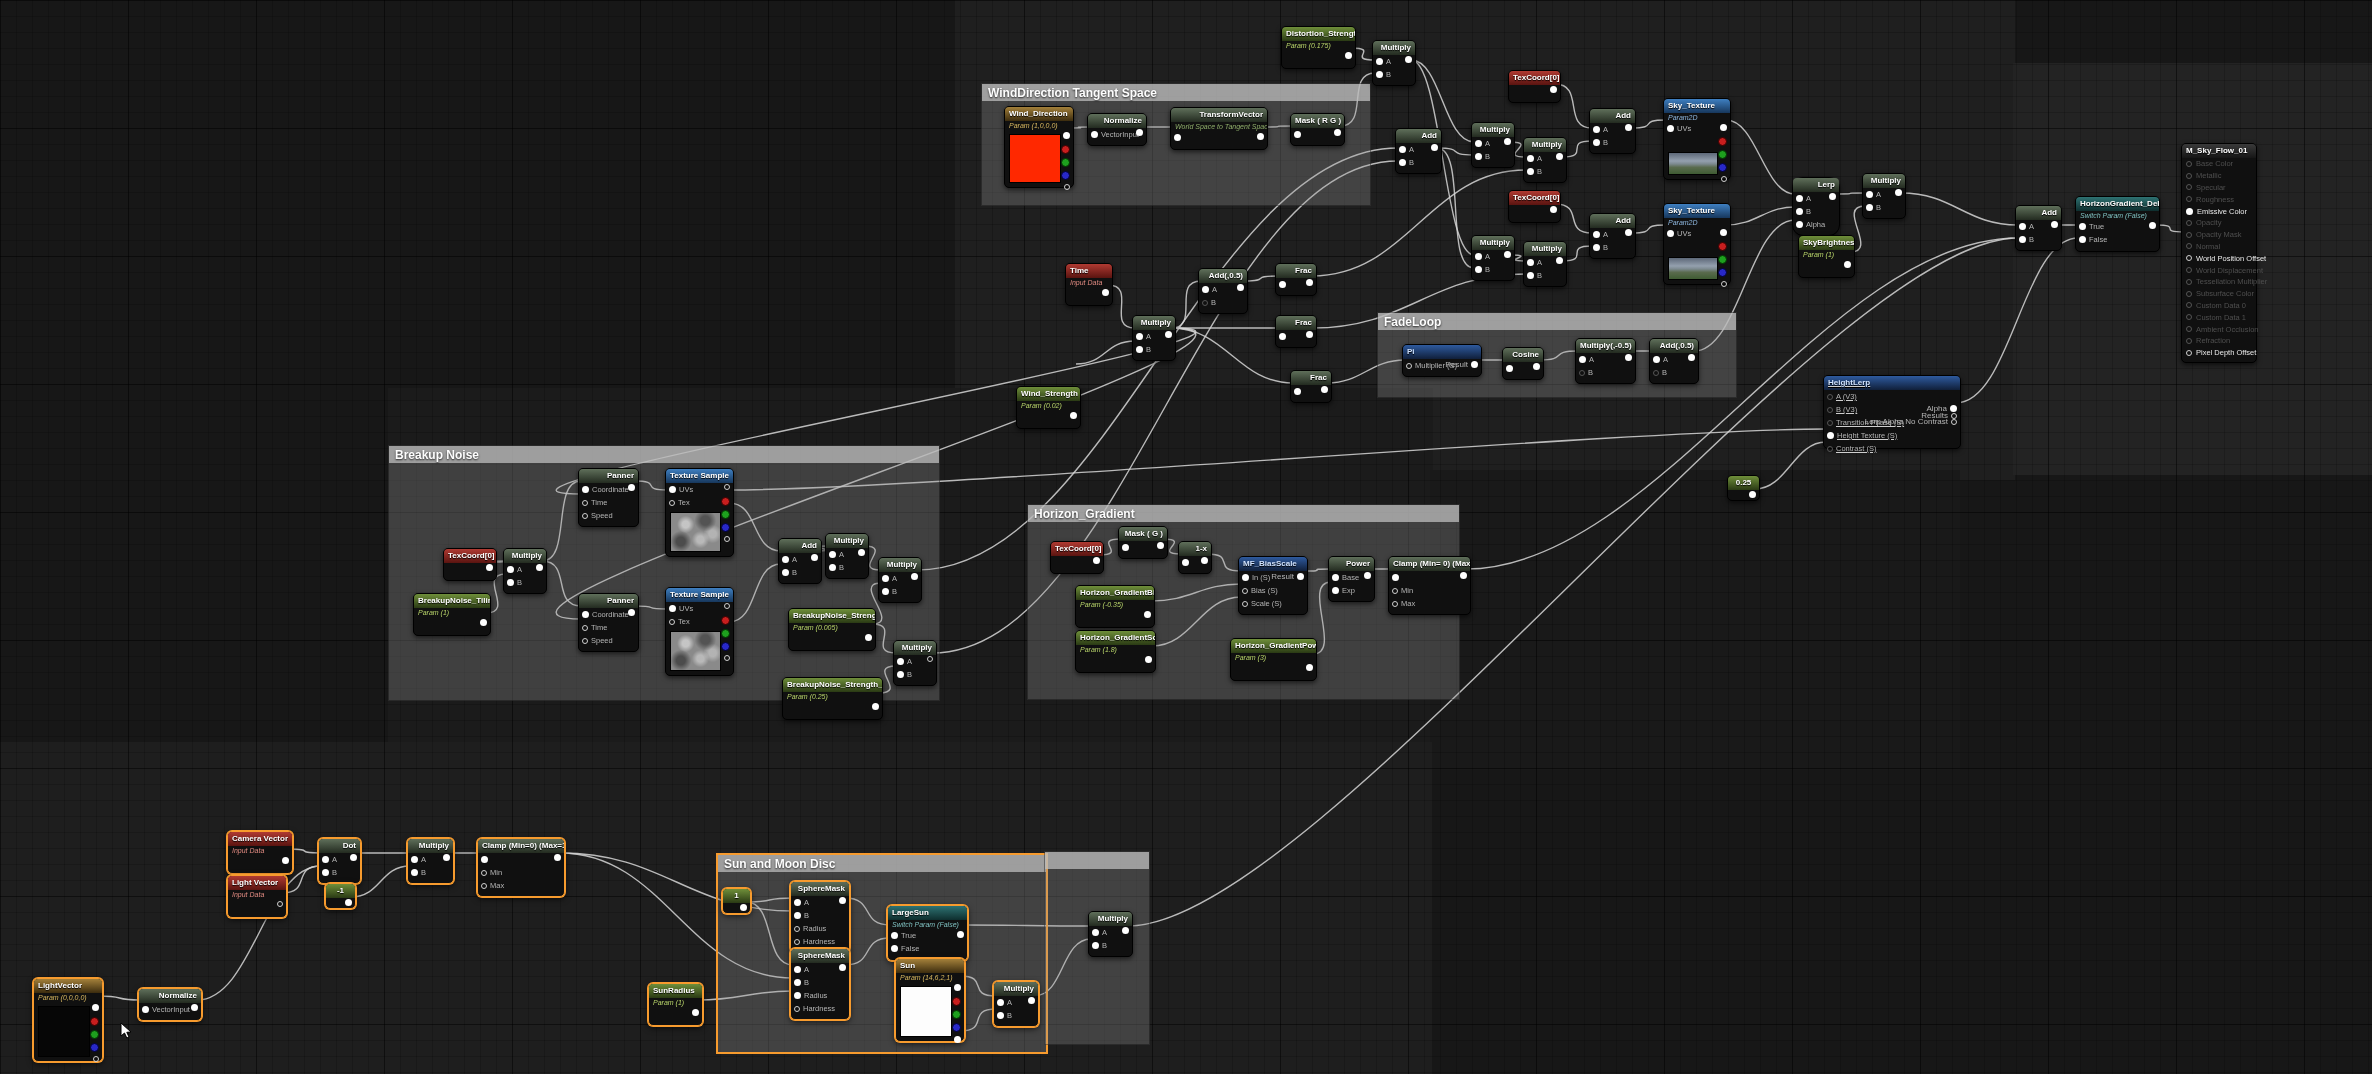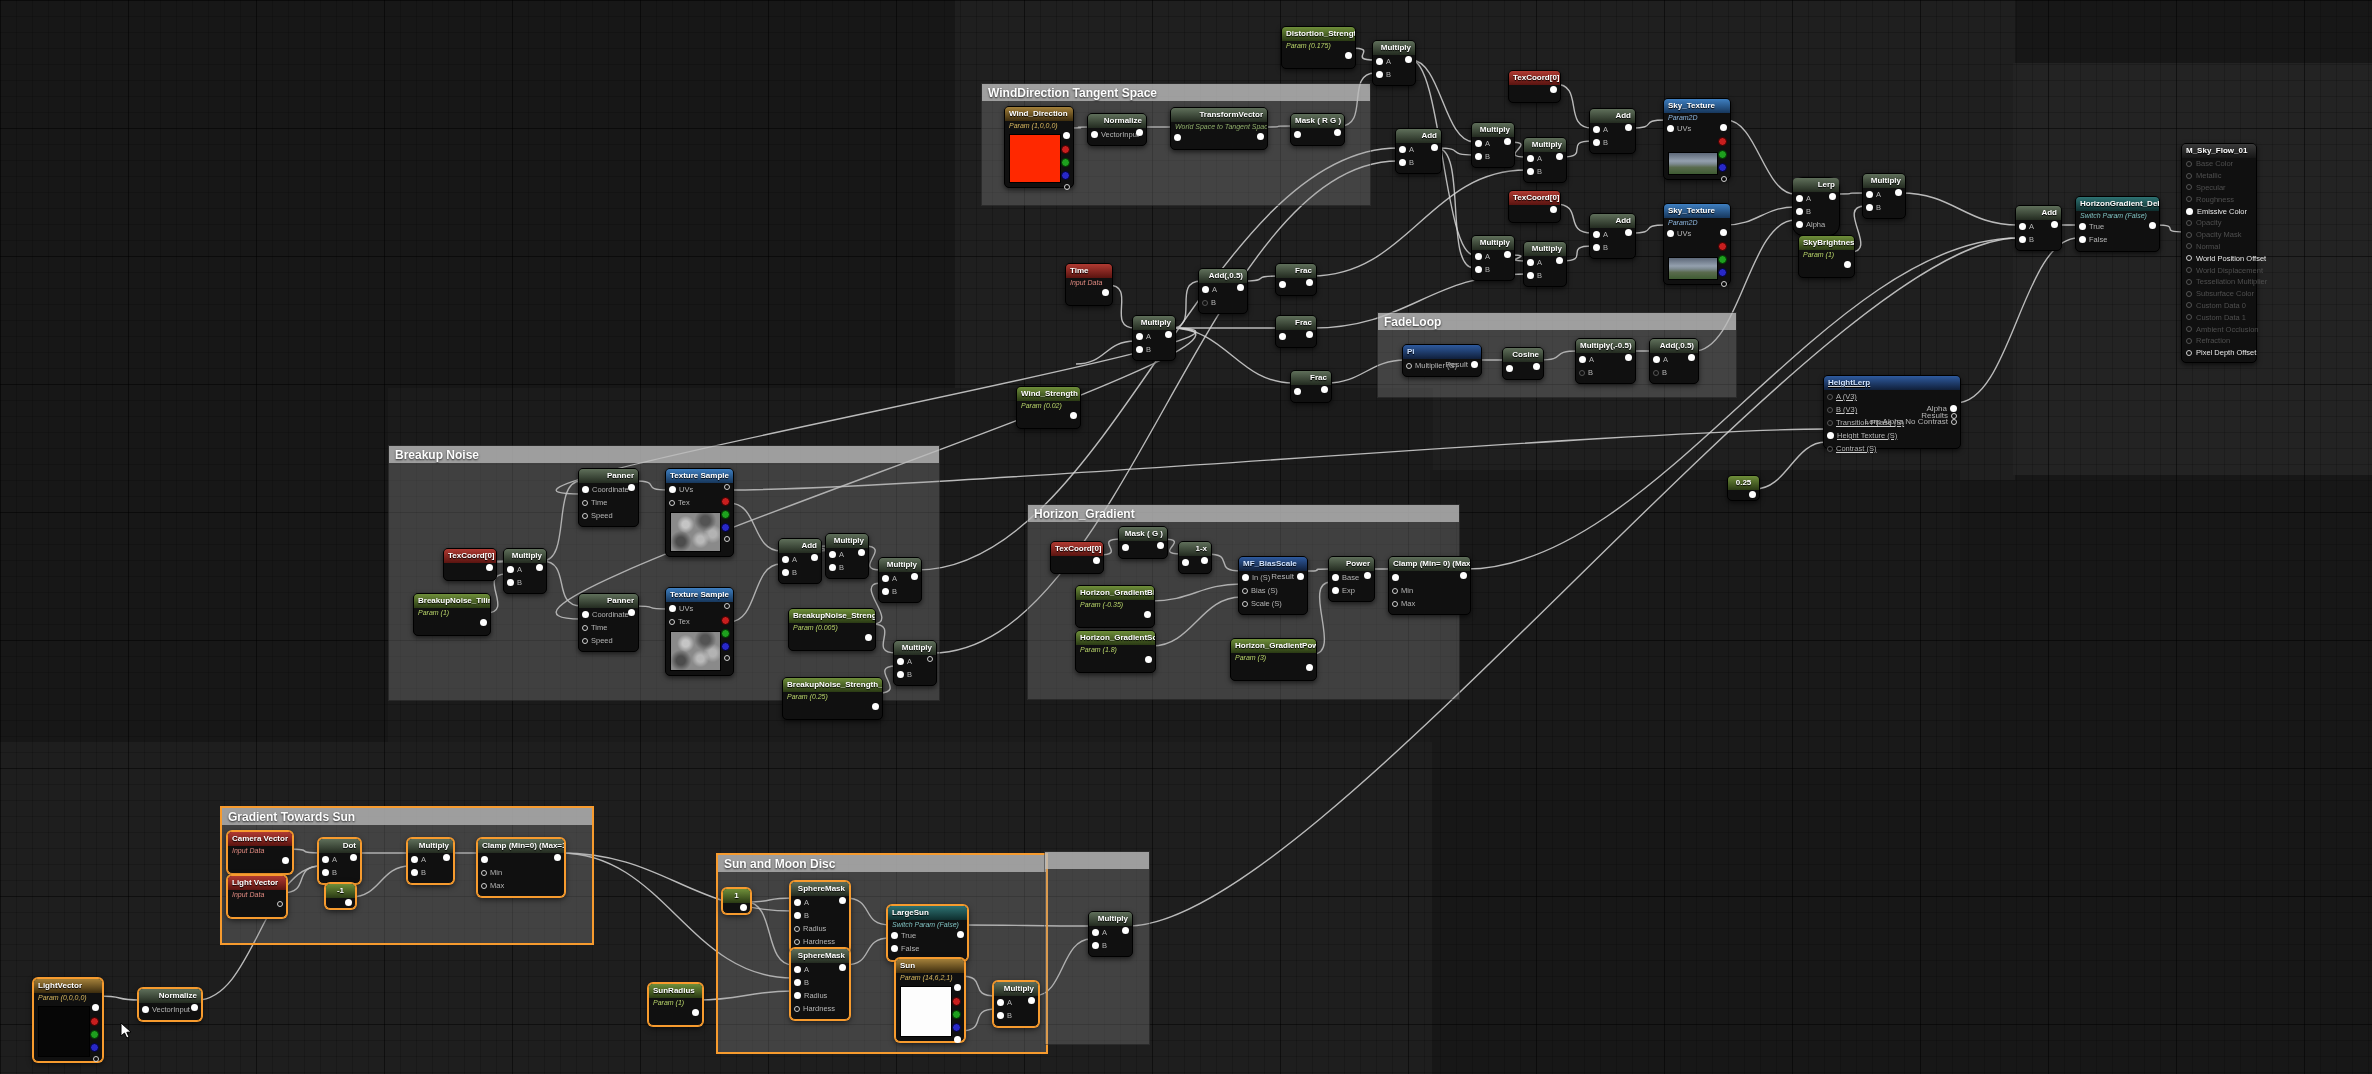--- a/index.html
+++ b/index.html
@@ -173,23 +173,20 @@
     </div>
     <div class="comment" style="left: 1377px; top: 312px; width: 358px; height: 84px;">
       <div class="chead">FadeLoop</div>
     </div>
     <div class="comment" style="left: 388px; top: 445px; width: 550px; height: 254px;">
       <div class="chead">Breakup Noise</div>
     </div>
     <div class="comment" style="left: 1027px; top: 504px; width: 431px; height: 194px;">
       <div class="chead">Horizon_Gradient</div>
     </div>
-    <div class="comment sel" style="left: 220px; top: 806px; width: 370px; height: 135px;">
-      <div class="chead">Gradient Towards Sun</div>
-    </div>
     <div class="comment sel" style="left: 716px; top: 853px; width: 328px; height: 197px;">
       <div class="chead">Sun and Moon Disc</div>
     </div>
     <div class="comment" style="left: 1044px; top: 851px; width: 104px; height: 192px;">
       <div class="chead"></div>
     </div>
     <div class="node t-gold" style="left: 1004px; top: 106px; width: 68px; height: 80px;">
       <div class="ntitle">Wind_Direction</div>
       <div class="nsub">Param (1,0,0,0)</div>
       <div class="rrow" style="right: 3px; top: 25px;">

